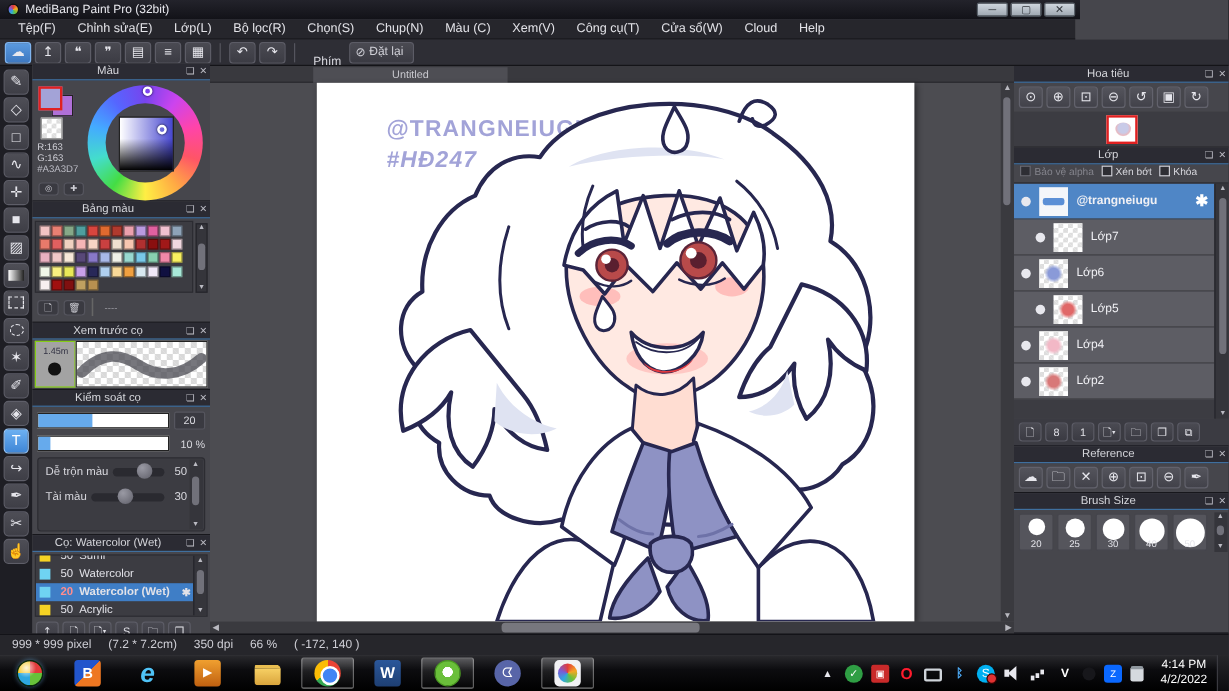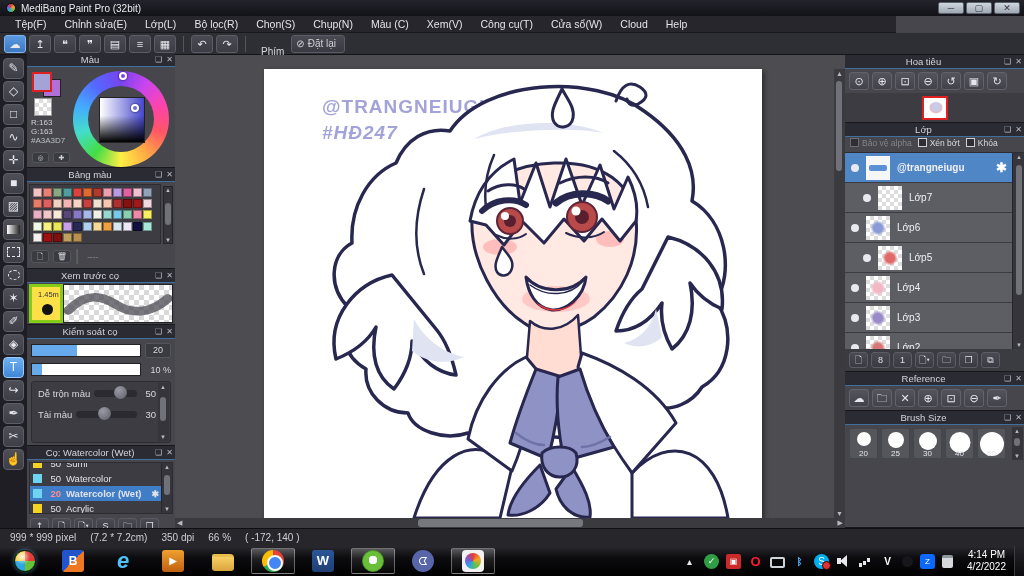--- a/index.html
+++ b/index.html
@@ -1,20 +1,20 @@
 <!DOCTYPE html>
 <html><head>
 <meta charset="utf-8">
 <style>
   html,body{margin:0;padding:0;background:#000;}
   *{box-sizing:border-box;font-family:"Liberation Sans",sans-serif;-webkit-font-smoothing:antialiased;}
   #screen{position:relative;width:1024px;height:576px;overflow:hidden;background:#46464c;}
 
   
-  #titlebar{position:absolute;left:0;top:0;width:1024px;height:16px;background:linear-gradient(#23232b,#121218);color:#e8e8ee;font-size:10px;display:flex;align-items:center;padding:0 4px;}
+  #titlebar{position:absolute;left:0;top:0;width:900px;height:16px;background:linear-gradient(#23232b,#121218);color:#e8e8ee;font-size:10px;display:flex;align-items:center;padding:0 4px;}
   #app-icon{width:10px;height:10px;border-radius:50%;background:conic-gradient(#e23b3b,#f5a623,#67c23a,#2ea7e0,#7b5bd6,#e23b3b);margin:0 5px 0 2px;border:1px solid #111;}
   #win-controls{margin-left:auto;display:flex;gap:2px;}
   .winbtn{width:26px;height:12px;background:linear-gradient(#cfd6de,#9fa8b2);border:1px solid #5a626b;border-radius:2px;color:#30353b;font-size:9px;line-height:10px;text-align:center;}
   #menubar{position:absolute;left:0;top:16px;width:896px;height:17px;background:#26262c;border-bottom:1px solid #17171c;display:flex;align-items:center;padding-left:6px;}
   .menu-item{color:#e3e3e8;font-size:10.5px;padding:0 9px;line-height:16px;}
   #toolbarrow{position:absolute;left:0;top:33px;width:1024px;height:22px;background:#2e2e35;border-bottom:1px solid #141418;display:flex;align-items:center;gap:3px;padding-left:4px;}
   .tbtn{width:22px;height:18px;background:linear-gradient(#4a4a52,#3c3c44);border:1px solid #5c5c66;border-radius:3px;color:#e8e8ee;font-size:11px;line-height:16px;text-align:center;}
   .tbtn.active{background:linear-gradient(#5a9ae0,#3e78c0);border-color:#7fb4ef;}
   .tb-sep{width:1px;height:16px;background:#55555e;margin:0 4px;}
   #phim-label{color:#d8d8de;font-size:10px;margin:16px 4px 0 8px;}
@@ -53,21 +53,21 @@
   #palette-grid{padding:3px 3px 0 3px;display:flex;flex-wrap:wrap;gap:1px;height:60px;overflow:hidden;background:#3c3c42;margin:2px;border:1px solid #2c2c32;width:132px;}
   .swatch{width:9px;height:9px;border:1px solid rgba(0,0,0,.35);}
   #palette-foot{display:flex;gap:4px;align-items:center;padding:1px 4px 3px;}
   .pal-btn{width:18px;height:13px;background:#3a3a41;border:1px solid #55555e;border-radius:3px;color:#d5d5dc;font-size:8px;line-height:11px;text-align:center;}
   #pal-dots{color:#9a9aa2;font-size:8px;margin-left:4px;}
   #pal-scroll{position:absolute;right:2px;top:18px;width:10px;height:58px;background:#35353b;border:1px solid #25252b;}
   .sthumb{position:absolute;left:1px;width:6px;background:#71717a;border-radius:3px;}
   .sarrow{position:absolute;left:0;width:8px;color:#babac2;font-size:6px;text-align:center;}
   
   #preview-body{height:39px;display:flex;margin:1px 2px;}
-  #preview-size{width:34px;background:#fde047;border:3px solid #84cc16;position:relative;font-size:7.5px;color:#334;}
+  #preview-size{width:34px;background:#a3a3a3;border:1px solid #84cc16;position:relative;font-size:7.5px;color:#334;}
   #preview-size .dot{position:absolute;left:10px;top:17px;width:11px;height:11px;border-radius:50%;background:#111;}
   #preview-size .sz{position:absolute;left:6px;top:3px;}
   #stroke-box{flex:1;border:1px solid #222;position:relative;overflow:hidden;background-color:#fff;background-image:linear-gradient(45deg,#d9d9d9 25%,transparent 25%,transparent 75%,#d9d9d9 75%),linear-gradient(45deg,#d9d9d9 25%,transparent 25%,transparent 75%,#d9d9d9 75%);background-size:10px 10px;background-position:0 0,5px 5px;}
   
   #ks-body{padding:4px 4px 2px;}
   .slider-row{display:flex;align-items:center;gap:4px;margin-bottom:5px;}
   .slider-track{height:13px;background:#fff;border:1px solid #222;position:relative;flex:1;}
   .slider-fill{position:absolute;left:0;top:0;bottom:0;background:#66aaec;}
   .slider-val-box{width:26px;height:15px;background:#3a3a41;border:1px solid #55555e;border-radius:2px;color:#d8d8de;font-size:9px;line-height:13px;text-align:center;}
   .slider-val-txt{width:26px;color:#d8d8de;font-size:9px;text-align:right;}
@@ -470,20 +470,23 @@
           <span class="bf-btn">🗋</span>
           <span class="bf-btn">🗋▾</span>
           <span class="bf-btn">S</span>
           <span class="bf-btn">🗀</span>
           <span class="bf-btn">❐</span>
         </div>
     </div>
   </div>
 
   <div id="canvasarea">
+    <div id="tabstrip">
+      <span id="tab">Untitled</span>
+    </div>
     <div id="whitecanvas">
       <svg width="498" height="449" viewBox="0 0 498 449">
 
         <text x="58" y="44" font-size="19" font-weight="bold" fill="#a2a3d8" letter-spacing="1">@TRANGNEIUGU</text>
         <text x="58" y="70" font-size="19" font-weight="bold" fill="#a2a3d8" font-style="italic" letter-spacing="1">#HĐ247</text>
         <g stroke-linecap="round" stroke-linejoin="round">
 
           <path d="M186,62 C220,10 330,4 380,42 C420,70 434,102 428,132 C462,152 470,202 452,232 C472,262 466,302 438,318 C428,334 408,342 394,338 C378,354 348,362 334,354 C318,368 290,372 276,364 C250,380 216,378 204,364 C180,372 150,362 144,344 C120,344 100,324 102,300 C80,288 72,260 84,238 C64,218 66,186 88,174 C86,138 104,106 132,94 C142,70 162,58 186,62 Z" fill="#fff" stroke="#272750" stroke-width="3.5"></path>
 
           <path d="M128,206 C92,214 62,248 72,290 C92,282 104,272 112,258 C106,286 112,308 130,320 C142,304 148,288 148,272 C158,292 174,304 192,306 C188,288 182,272 172,260 Z" fill="#fff" stroke="#272750" stroke-width="3.5"></path>
@@ -632,27 +635,20 @@
                 <i style="background: radial-gradient(circle, rgb(224, 104, 104) 0px, rgb(224, 104, 104) 35%, transparent 60%);"></i>
               </span>
               <span>Lớp5</span>
             </span>
             <span class="layer-row">
               <span class="vis"></span>
               <span class="lthumb">
                 <i style="background: radial-gradient(circle, rgb(242, 184, 198) 0px, rgb(242, 184, 198) 35%, transparent 60%);"></i>
               </span>
               <span>Lớp4</span>
-            </span>
-            <span class="layer-row">
-              <span class="vis"></span>
-              <span class="lthumb">
-                <i style="background: radial-gradient(circle, rgb(154, 138, 200) 0px, rgb(154, 138, 200) 35%, transparent 60%);"></i>
-              </span>
-              <span>Lớp3</span>
             </span>
             <span class="layer-row">
               <span class="vis"></span>
               <span class="lthumb">
                 <i style="background: radial-gradient(circle, rgb(216, 120, 120) 0px, rgb(216, 120, 120) 35%, transparent 60%);"></i>
               </span>
               <span>Lớp2</span>
             </span>
           </div>
         <div id="layer-scroll">

